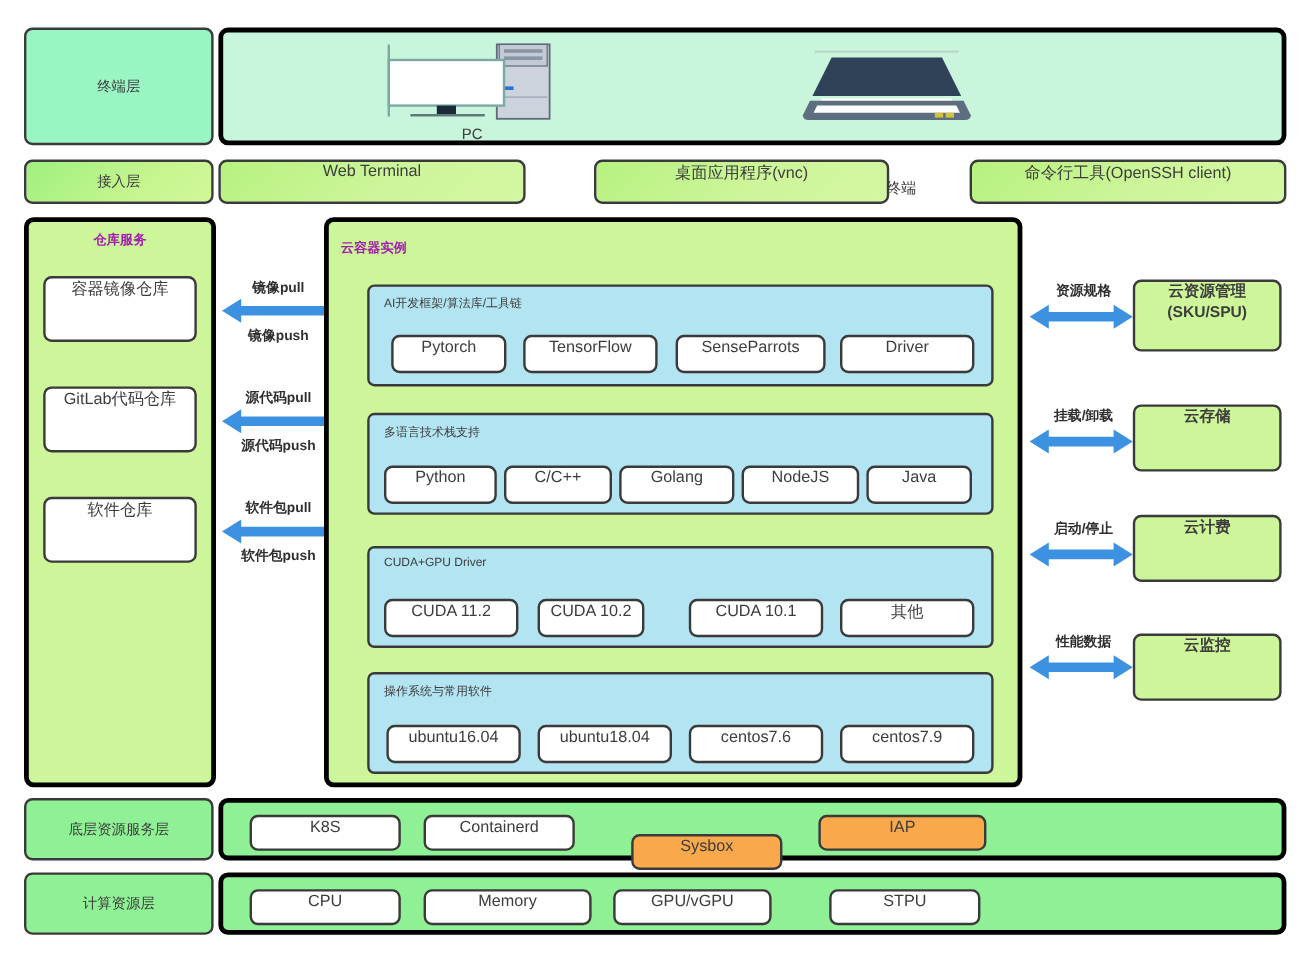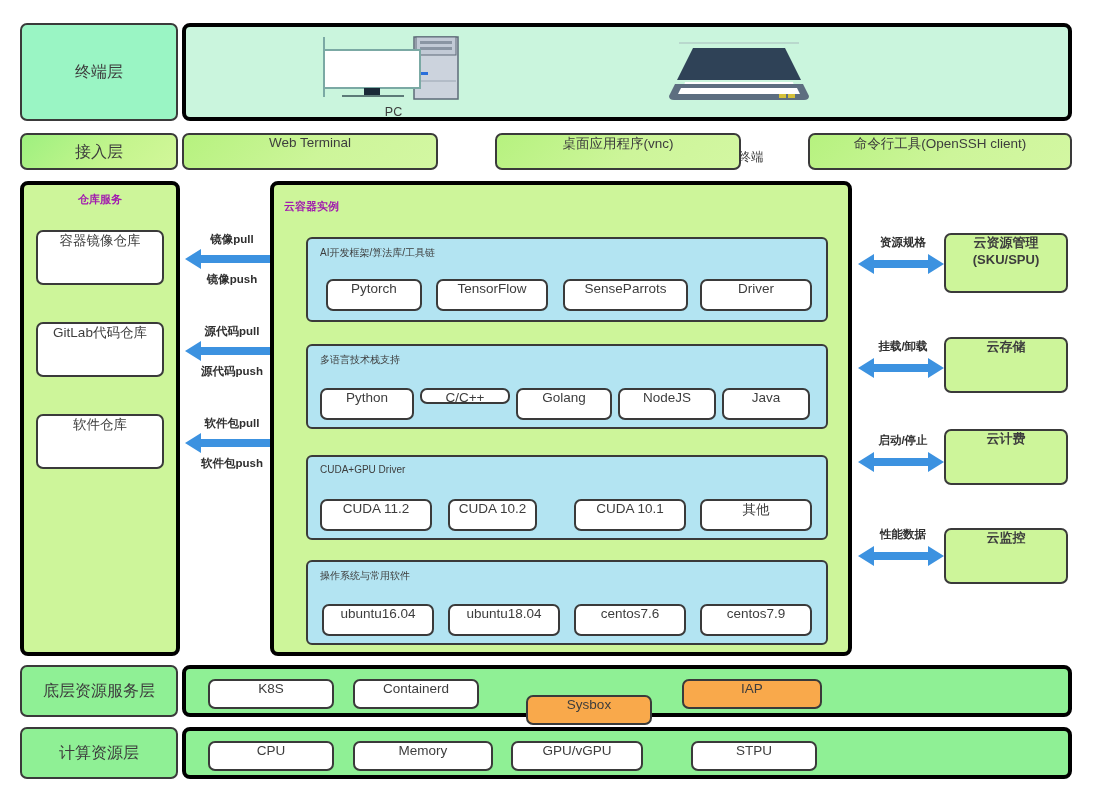--- a/index.html
+++ b/index.html
@@ -32,21 +32,21 @@
     align-items: center;
     justify-content: center;
     text-align: center;
     line-height: 1.25;
     white-space: pre-line;
   }
 
   
   .layer-label {
     background: #9af5c4;
-    font-size: 16px;
+    font-size: 12px;
     color: #3d3d3d;
     font-family: Liberation Serif, serif;
   }
   .layer-label.lime {
     background: linear-gradient(135deg, #9ef07f 0%, #c5f58e 60%, #d2f79a 100%);
   }
   .layer-label.green {
     background: #8ff095;
   }
 
@@ -279,21 +279,21 @@
     </div>
   </div>
 
   <div class="subpanel" style="left:306px; top:344px; width:522px; height:85px;">
     <div class="subpanel-title">
       <span>多语言技术栈支持</span>
     </div>
     <div class="pill" style="left:12px; top:42px; width:94px; height:32px;">
       <span>Python</span>
     </div>
-    <div class="pill" style="left:112px; top:42px; width:90px; height:16px;">
+    <div class="pill" style="left:112px; top:42px; width:90px; height:32px;">
       <span>C/C++</span>
     </div>
     <div class="pill" style="left:208px; top:42px; width:96px; height:32px;">
       <span>Golang</span>
     </div>
     <div class="pill" style="left:310px; top:42px; width:98px; height:32px;">
       <span>NodeJS</span>
     </div>
     <div class="pill" style="left:414px; top:42px; width:88px; height:32px;">
       <span>Java</span>

